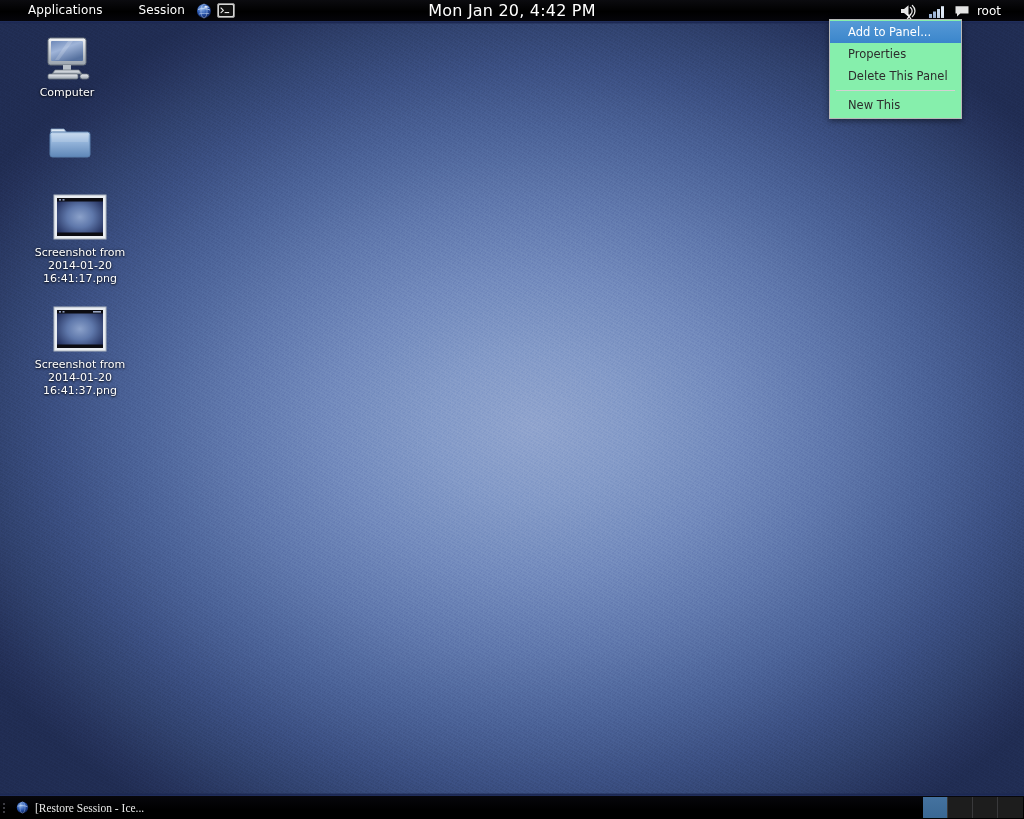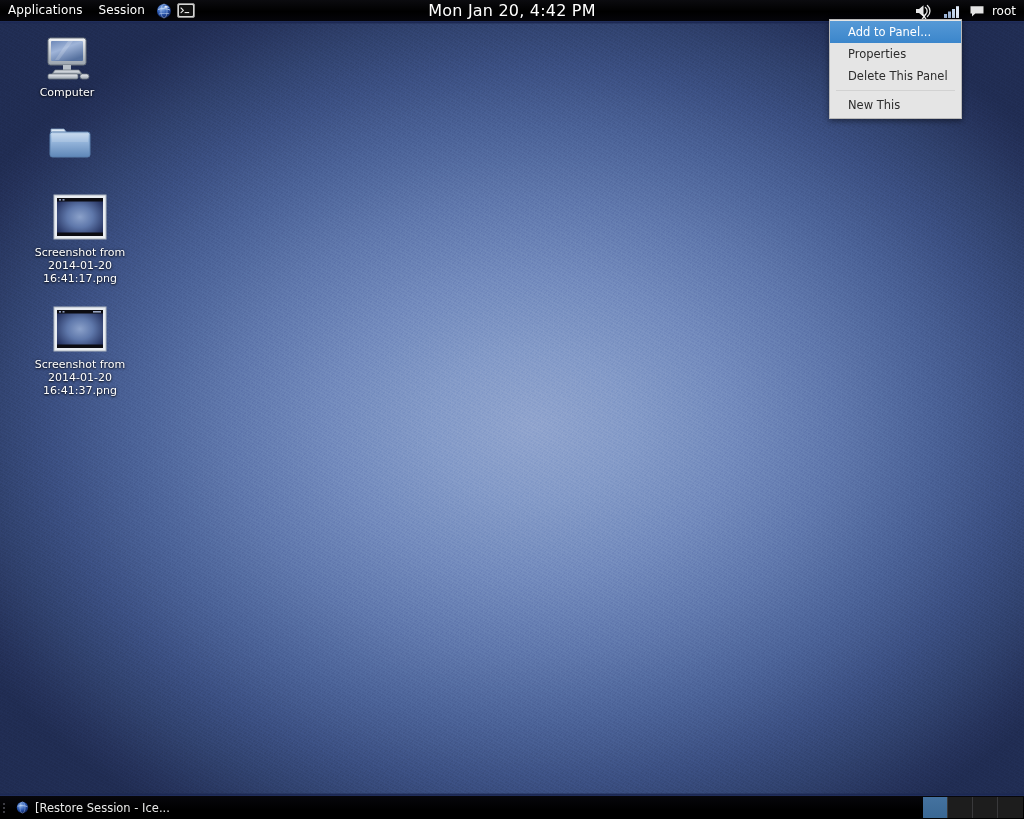--- a/index.html
+++ b/index.html
@@ -54,42 +54,43 @@
   }
   #top-panel-underline {
     position:absolute; left:0; top:21px; width:1024px; height:3px;
     background:linear-gradient(#22305e 0%, #1b2750 60%, rgba(28,40,80,0) 100%);
     z-index:39;
   }
   .menu-btn {
     color:#fff; font-size:12px; line-height:21px;
     padding:0 8px; height:21px; white-space:nowrap;
     letter-spacing:.1px;
+    margin-left:20px;
   }
   .launcher {
     width:22px; height:21px; display:flex;
     align-items:center; justify-content:center;
   }
   #clock {
     position:absolute; left:0; right:0; top:0;
     height:21px; line-height:21px; text-align:center;
     color:#fff; font-size:16px; letter-spacing:.2px;
     pointer-events:none;
   }
   #tray {
     position:absolute; right:0; top:0; height:21px;
     display:flex; align-items:center; gap:0;
   }
   .tray-item { height:21px; display:flex; align-items:center; padding:0 4px; }
-  #user-name { color:#fff; font-size:12px; padding-right:8px; padding-left:3px; }
+  #user-name { color:#fff; font-size:12px; padding-right:23px; padding-left:3px; }
 
   
   #panel-menu {
     position:absolute; left:829px; top:19px; width:133px;
-    background:#e5e5e5;
+    background:#86efac;
     border:1px solid #b8b8b8;
     box-shadow:0 2px 6px rgba(0,0,0,.45);
     padding:1px 0 2px 0;
     z-index:60;
   }
   .menu-item {
     font-size:11.5px; color:#2c2c2c;
     padding:4px 10px 4px 18px;
     line-height:14px; white-space:nowrap;
   }
@@ -114,21 +115,21 @@
     text-shadow:0 1px 2px rgba(0,0,0,.75), 0 0 3px rgba(0,0,0,.6);
     word-break:break-word;
   }
 
   
   #bottom-panel {
     position:absolute; left:0; bottom:0;
     width:1024px; height:23px;
     background:linear-gradient(#07070b 0%, #000 60%, #000 100%);
     z-index:40;
-    display:flex; align-items:center;
+    display:flex; align-items:center;font-family:Liberation Serif, serif;
   }
   #bottom-panel-topline {
     position:absolute; left:0; bottom:23px; width:1024px; height:3px;
     background:linear-gradient(rgba(28,40,80,0) 0%, #1b2750 40%, #22305e 100%);
     z-index:39;
   }
   .panel-handle {
     width:8px; height:23px;
     display:flex; flex-direction:column; justify-content:center;
     align-items:center; gap:2px;

